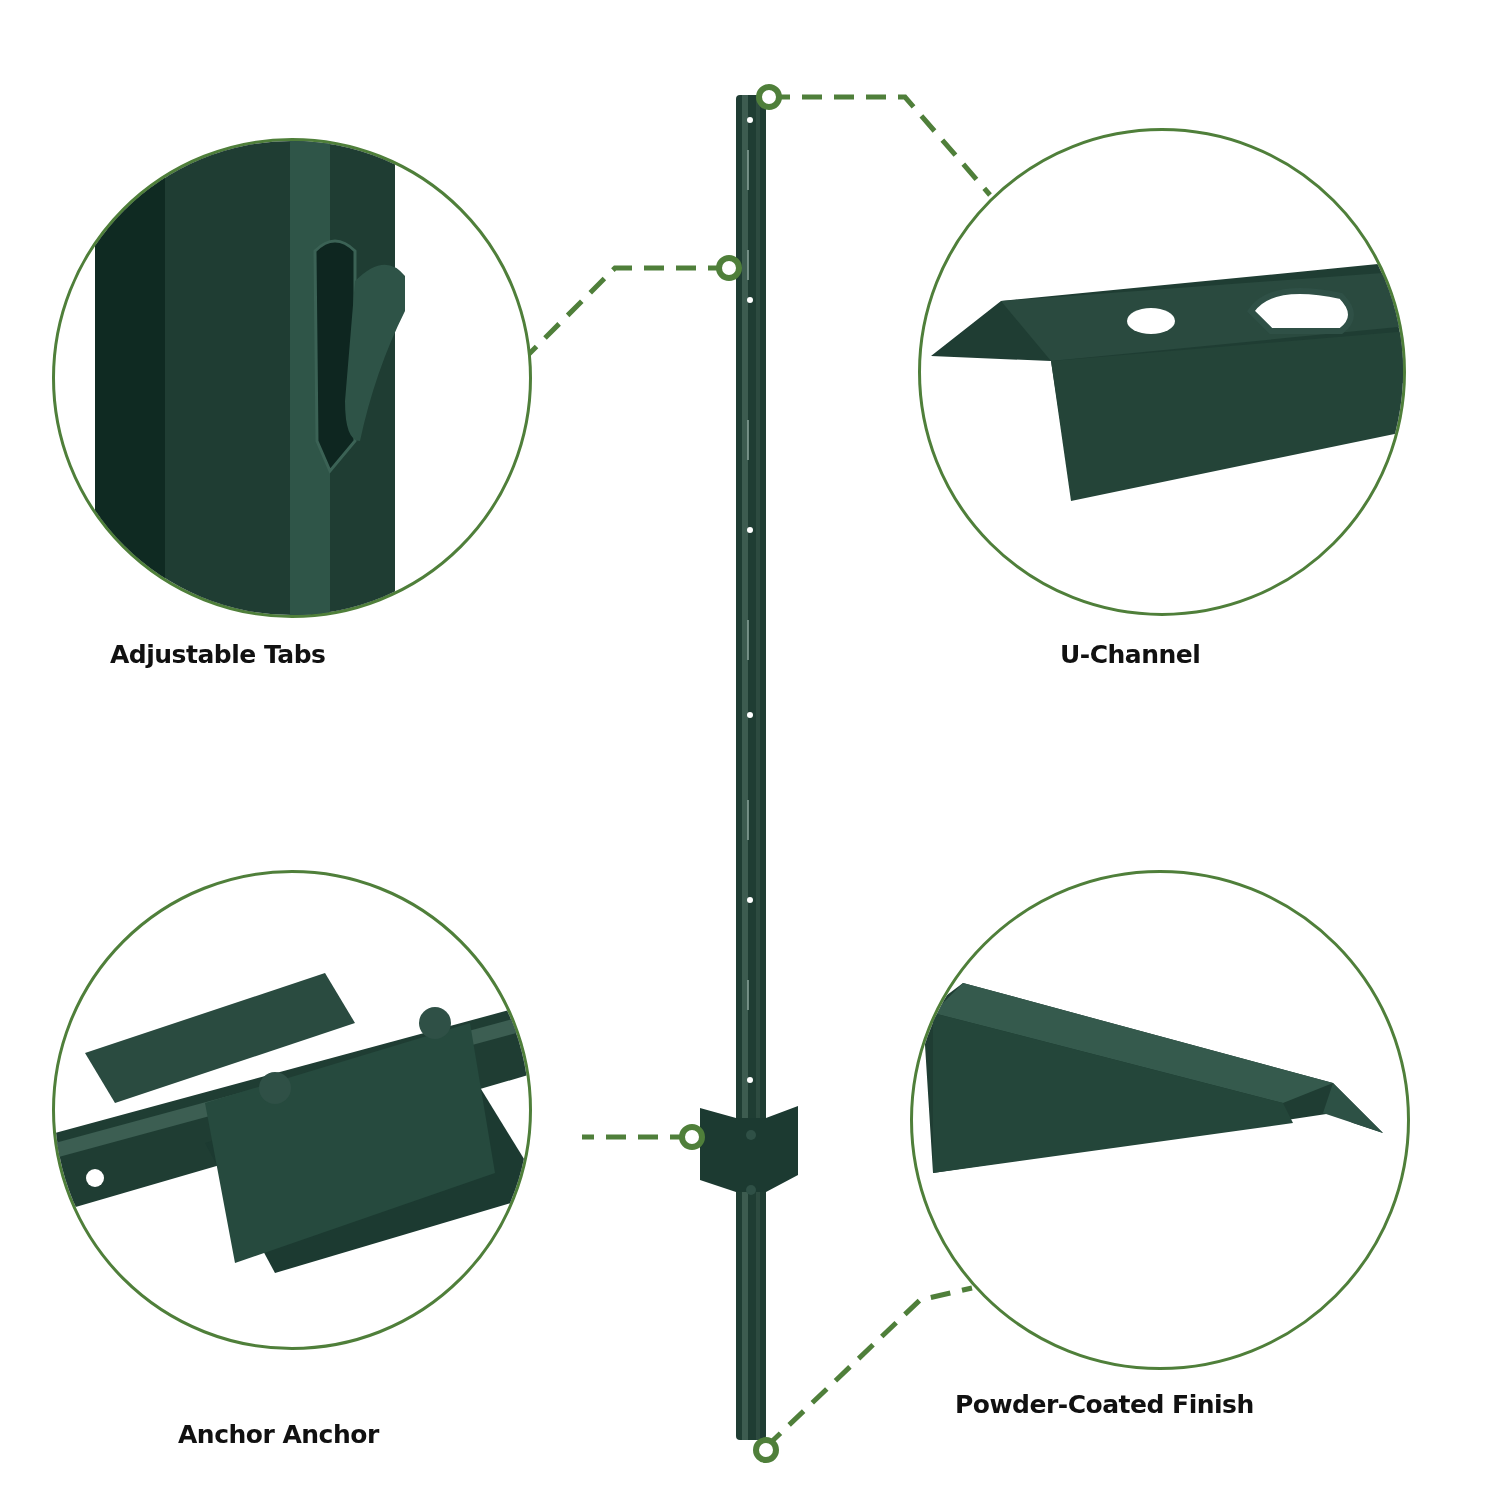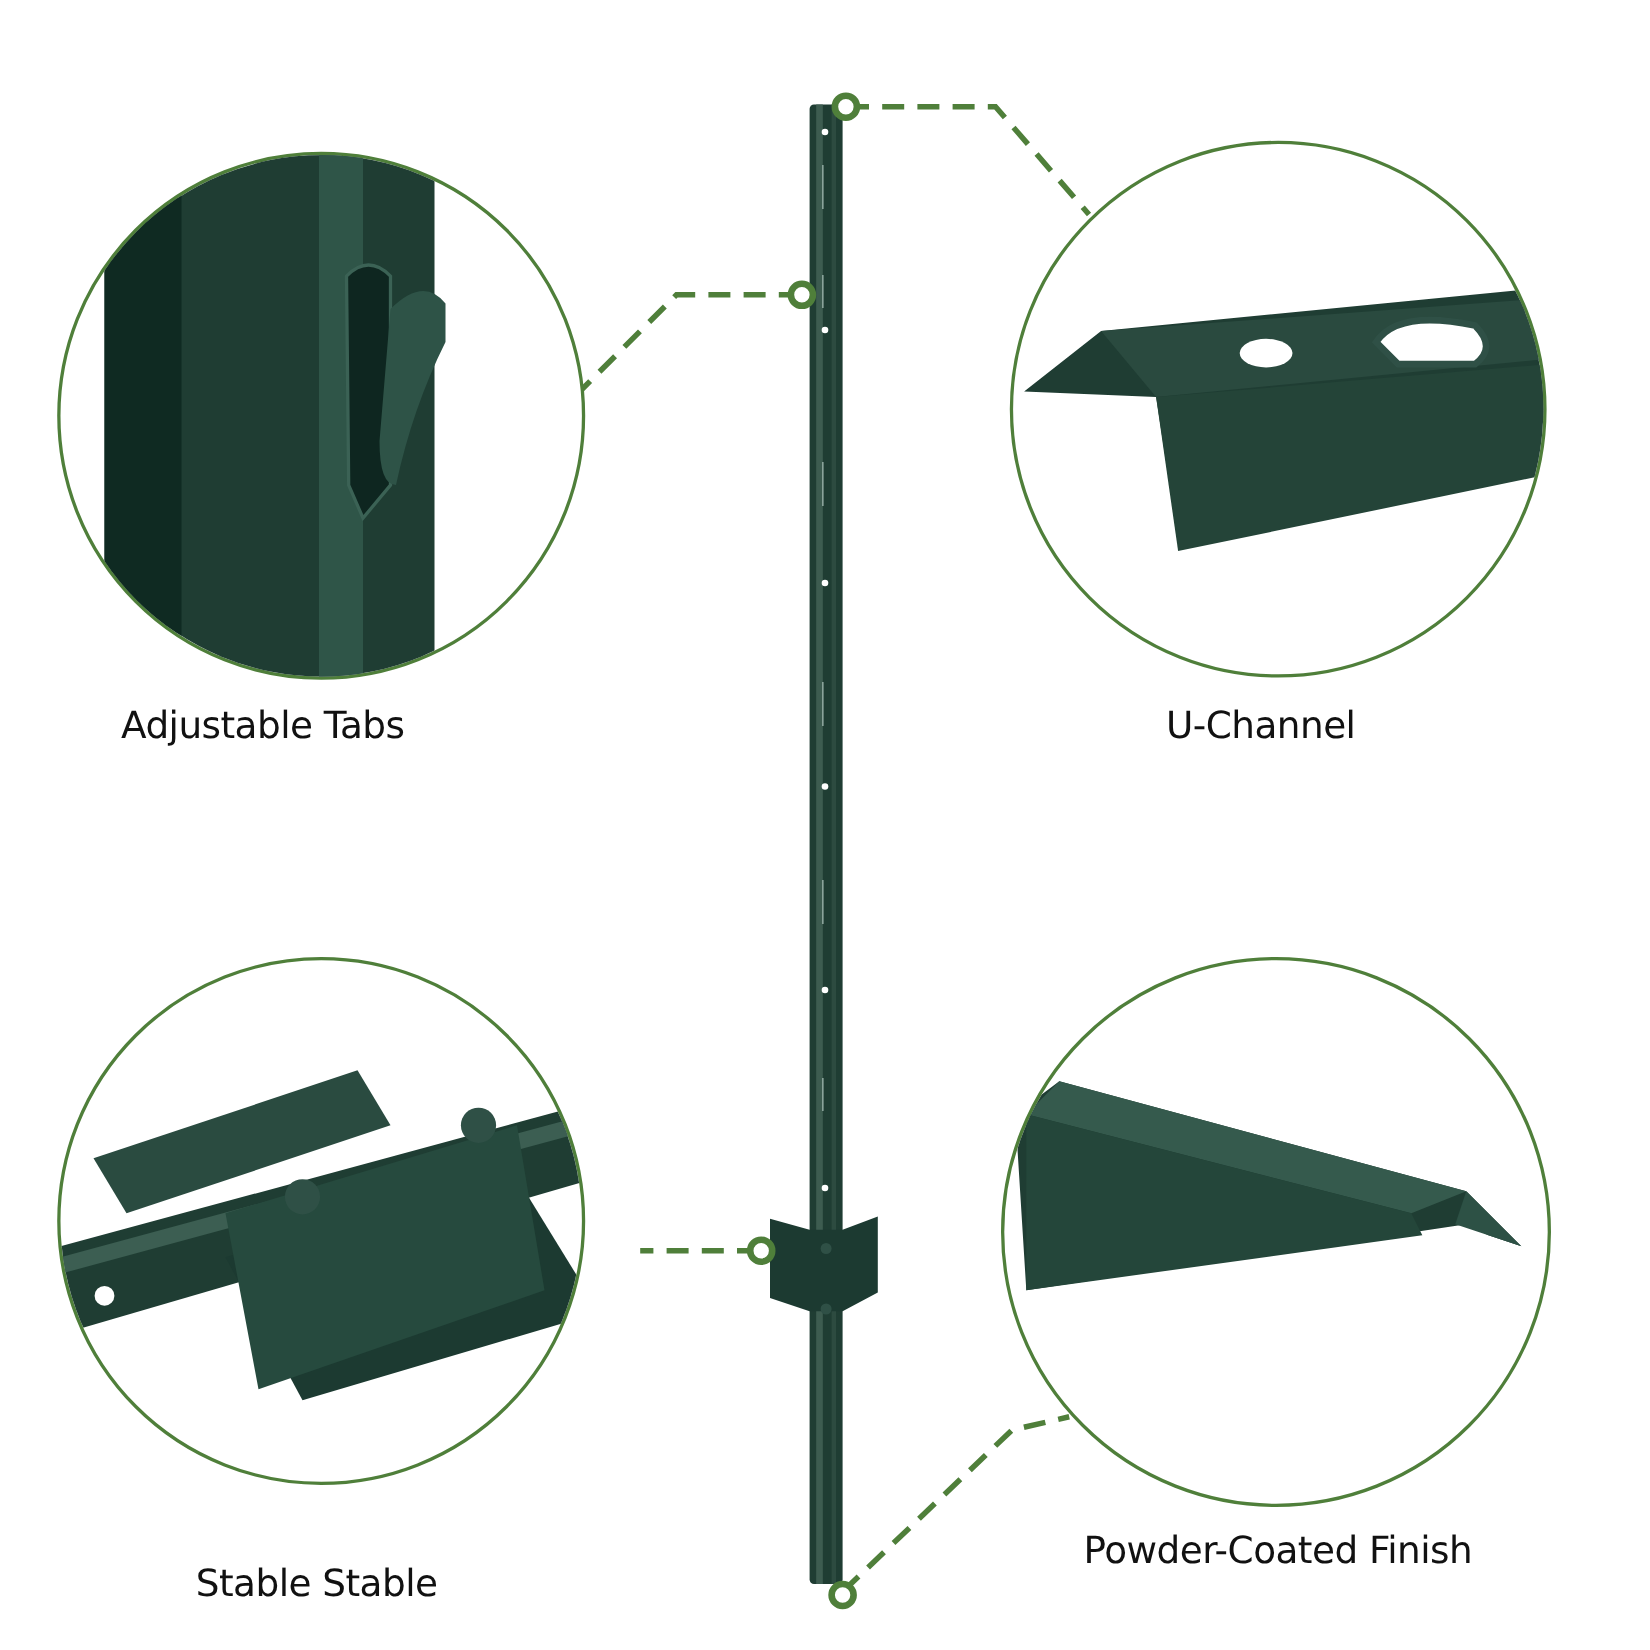--- a/index.html
+++ b/index.html
@@ -1,18 +1,18 @@
 <!DOCTYPE html>
 <html><head>
 <meta charset="utf-8">
 <style>
   html,body{margin:0;padding:0;background:#fff;}
   body{width:1500px;height:1500px;position:relative;overflow:hidden;font-family:"DejaVu Sans","Liberation Sans",sans-serif;}
   .circle{position:absolute;border-radius:50%;border:3px solid #4f7f3a;overflow:hidden;background:#fff;box-sizing:border-box;}
-  .label{position:absolute;font-weight:normal;font-size:34px;color:#111;white-space:nowrap;letter-spacing:-0.5px;}
+  .label{position:absolute;font-weight:bold;font-size:25px;color:#111;white-space:nowrap;letter-spacing:-0.5px;}
   svg{position:absolute;left:0;top:0;}
 </style>
 </head>
 <body>
 
 <svg width="1500" height="1500">
 
   <g>
     <rect x="736" y="95" width="30" height="1345" rx="4" fill="#1f3d33"></rect>
     <rect x="742" y="95" width="6" height="1345" fill="#3d5c50"></rect>
@@ -80,23 +80,23 @@
     <path d="M0 260 L480 130 L480 200 L0 340 Z" fill="#1f3d33"></path>
     <path d="M0 270 L480 140 L480 155 L0 285 Z" fill="#3c5e52"></path>
     <path d="M30 180 L270 100 L300 150 L60 230 Z" fill="#2a4b40"></path>
     <path d="M150 270 L410 190 L490 320 L220 400 Z" fill="#1c3a31"></path>
     <path d="M150 230 L415 150 L440 300 L180 390 Z" fill="#264a3e"></path>
     <circle cx="220" cy="215" r="16" fill="#2f5046"></circle>
     <circle cx="380" cy="150" r="16" fill="#2f5046"></circle>
     <circle cx="40" cy="305" r="9" fill="#fff"></circle>
   </svg>
 </div>
-<div class="label" style="left:178px;top:1420px;">Stable Stable</div>
+<div class="label" style="left:178px;top:1420px;">Anchor Anchor</div>
 
 <div class="circle" style="left:910px;top:870px;width:500px;height:500px;">
   <svg width="500" height="500">
     <path d="M10 140 L50 110 L420 210 L470 260 L440 250 L420 240 L20 300 Z" fill="#1f3d33"></path>
     <path d="M50 110 L420 210 L370 230 L20 140 Z" fill="#355a4d"></path>
     <path d="M20 140 L370 230 L380 250 L20 300 Z" fill="#24463a"></path>
     <path d="M420 210 L470 260 L410 240 Z" fill="#2d5145"></path>
   </svg>
 </div>
-<div class="label" style="left:985px;top:1390px;">Powder-Coated Finish</div>
+<div class="label" style="left:955px;top:1390px;">Powder-Coated Finish</div>
 
 </body></html>

